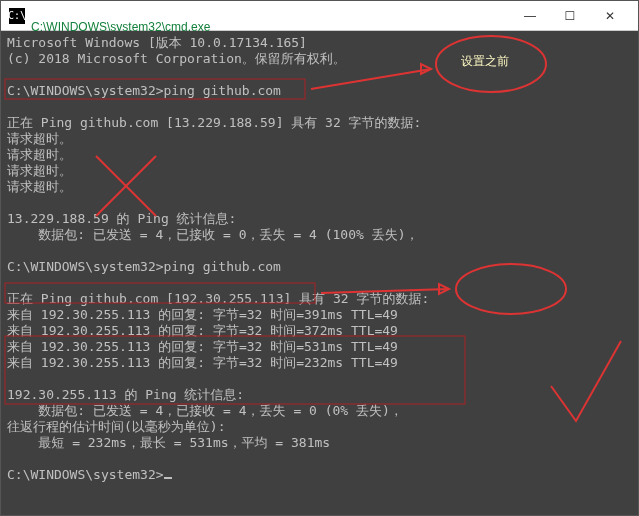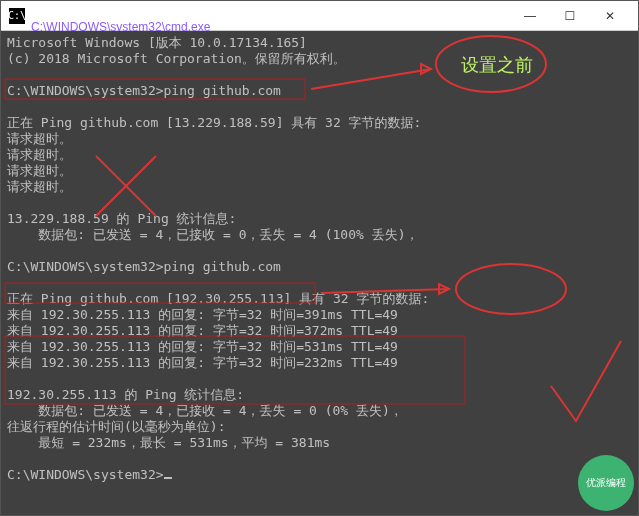--- a/index.html
+++ b/index.html
@@ -1,27 +1,27 @@
 <!DOCTYPE html>
 <html><head>
 <meta charset="utf-8">
 <style>
   * { margin: 0; padding: 0; box-sizing: border-box; }
   body { width: 639px; height: 516px; font-family: "Consolas", "SimSun", monospace; font-size: 13px; background: #fff; overflow: hidden; position: relative; }
   .window { width: 639px; height: 516px; border: 1px solid #555; background: #000; position: relative; }
   .titlebar { height: 30px; background: #fff; display: flex; align-items: center; padding: 0 8px; border-bottom: 1px solid #ccc; }
   .title-icon { width: 16px; height: 16px; background: #000; margin-right: 6px; display:flex; align-items:center; justify-content:center; color:#fff; font-size:10px; }
-  .title-text { flex: 1; color: #8b5cf6; font-size: 12px; font-family: "Segoe UI", sans-serif; margin-top: 23px; }
+  .title-text { flex: 1; color: #15803d; font-size: 12px; font-family: "Segoe UI", sans-serif; margin-top: 23px; }
   .win-btns { display: flex; }
   .win-btn { width: 40px; height: 30px; display: flex; align-items: center; justify-content: center; color: #333; font-size: 12px; cursor: pointer; font-family: "Segoe UI", sans-serif; }
   .terminal { height: calc(100% - 30px); background: #404040; color: #c0c0c0; padding: 4px 6px; font-family: "NSimSun", "SimSun", "Consolas", monospace; font-size: 13px; line-height: 16px; white-space: pre; overflow: hidden; position: relative; }
   .cursor-underline { display:inline-block; width:8px; border-bottom:2px solid #c0c0c0; }
   
   .ann { position: absolute; pointer-events: none; }
-  .ann-text { position:absolute; color:#bef264; font-family:"SimSun",sans-serif; font-size:18px; font-weight:normal; }
+  .ann-text { position:absolute; color:#fef9c3; font-family:"SimSun",sans-serif; font-size:12px; font-weight:normal; }
   .red-line { stroke:#d33; stroke-width:2; fill:none; }
   .red-box { stroke:#a22; stroke-width:1; fill:none; }
   .watermark { position:absolute; bottom:6px; right:70px; color:#fff; font-size:14px; font-family:"SimSun",sans-serif; text-shadow:1px 1px 2px #000; }
   .wm-logo { position:absolute; bottom:4px; right:4px; width:56px; height:56px; border-radius:50%; background:#3cb371; color:#fff; display:flex; align-items:center; justify-content:center; font-size:10px; font-family:"SimSun"; text-align:center; }
 </style>
 </head>
 <body>
 
 <div class="window">
 
@@ -84,14 +84,13 @@
 
     <ellipse class="red-line" cx="510" cy="288" rx="55" ry="25"></ellipse>
 
     <rect class="red-box" x="4" y="335" width="460" height="68"></rect>
 
     <path class="red-line" d="M550,385 L575,420 L620,340" stroke-width="5"></path>
   </svg>
 
   <span class="ann-text" style="left:460px; top:52px;">设置之前</span>
 
-  <div class="wm-logo">优派编程</div>
 </div>
 
 </body></html>

